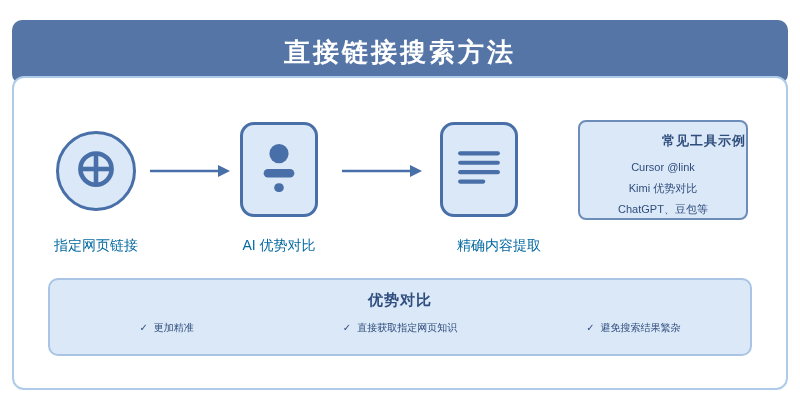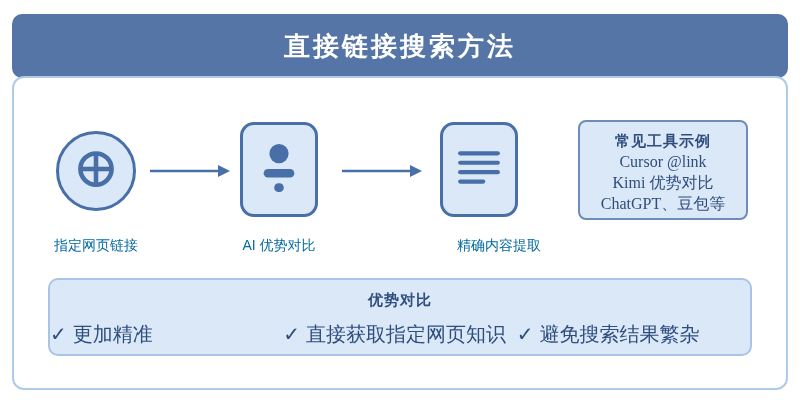--- a/index.html
+++ b/index.html
@@ -1,20 +1,20 @@
 <!DOCTYPE html>
 <html><head>
 <meta charset="utf-8">
 <style>
   * { margin:0; padding:0; box-sizing:border-box; }
   html,body { background:#ffffff; }
   body { font-family:"Liberation Sans","DejaVu Sans",sans-serif; }
   .canvas { position:relative; width:800px; height:400px; background:#ffffff; overflow:hidden; }
 
-  .header { position:absolute; left:12px; top:14px; width:776px; height:64px;
+  .header { position:absolute; left:12px; top:20px; width:776px; height:64px;
             background:#5475a5; border-radius:10px;
             display:flex; align-items:center; justify-content:center; }
   .header-title { color:#ffffff; font-size:26px; font-weight:bold; letter-spacing:3px; }
 
   .card { position:absolute; left:12px; top:76px; width:776px; height:314px;
           border:2px solid #aecbea; border-radius:12px; background:#ffffff; }
 
   .node-circle { position:absolute; left:56px; top:131px; width:80px; height:80px;
                  border:3px solid #486fa8; border-radius:50%; background:#dbe8f7;
                  display:flex; align-items:center; justify-content:center; }
@@ -30,29 +30,29 @@
 
   .step-label { position:absolute; top:237px; width:150px; text-align:center;
                 color:#0369a1; font-size:14px; }
   .label-1 { left:21px; }
   .label-2 { left:204px; }
   .label-3 { left:424px;text-align:center; }
 
   .tools { position:absolute; left:578px; top:120px; width:170px; height:100px;
            background:#dbe8f7; border:2px solid #6d8cba; border-radius:8px;
            text-align:center; padding-top:10px; color:#2f4e7e; }
-  .tools-title { font-size:15px; font-weight:bold; letter-spacing:1px; }
-  .tools-item { font-size:16px; line-height:21px;font-family:Liberation Serif, serif; }
+  .tools-title { font-size:13px; font-weight:bold; margin-bottom:7px; letter-spacing:1px;text-align:right; }
+  .tools-item { font-size:11px; line-height:21px; }
 
   .benefits { position:absolute; left:48px; top:278px; width:704px; height:78px;
               background:#dbe8f7; border:2px solid #a9c4e4; border-radius:10px;
               padding-top:11px; color:#2f4e7e; }
   .benefits-title { text-align:center; font-size:15px; font-weight:bold; letter-spacing:1px; }
   .benefits-items { display:flex; margin-top:11px; }
-  .benefit { flex:1; font-size:20px; }
+  .benefit { flex:1; text-align:center; font-size:10px; }
   .check { margin-right:6px; }
 </style>
 </head>
 <body>
 
 <div class="canvas">
 
   <div class="header">
     <div class="header-title">直接链接搜索方法</div>
   </div>

